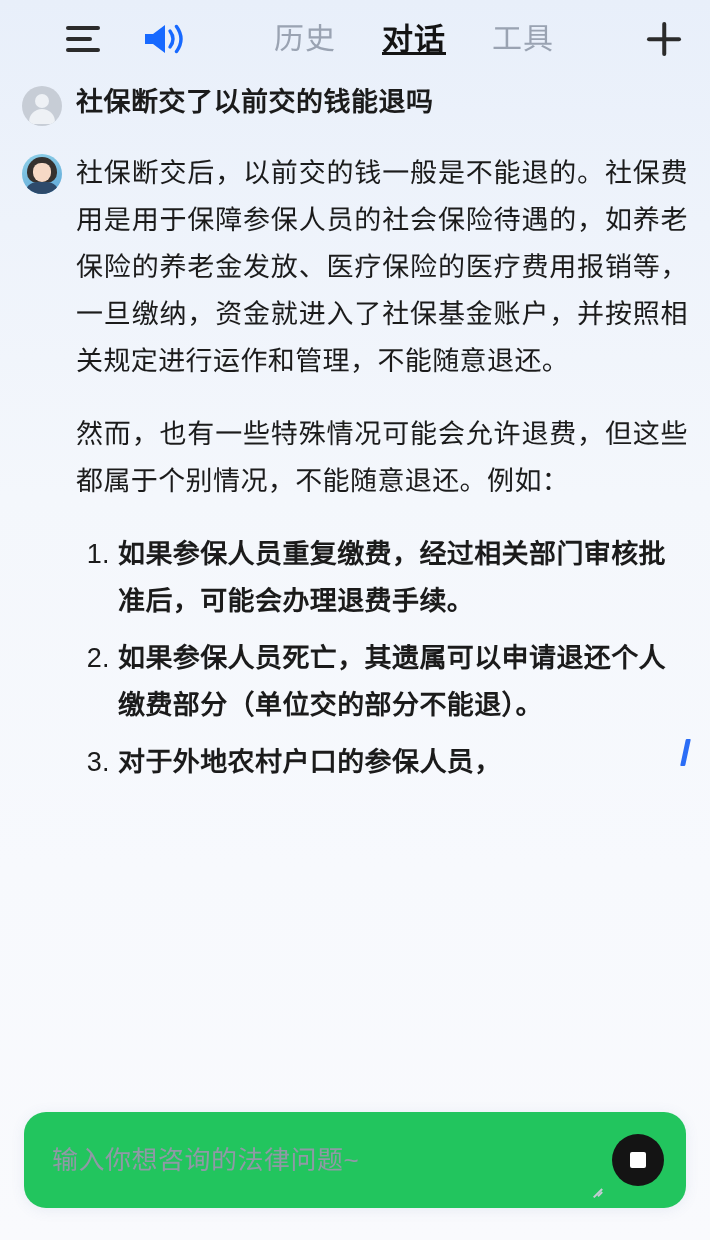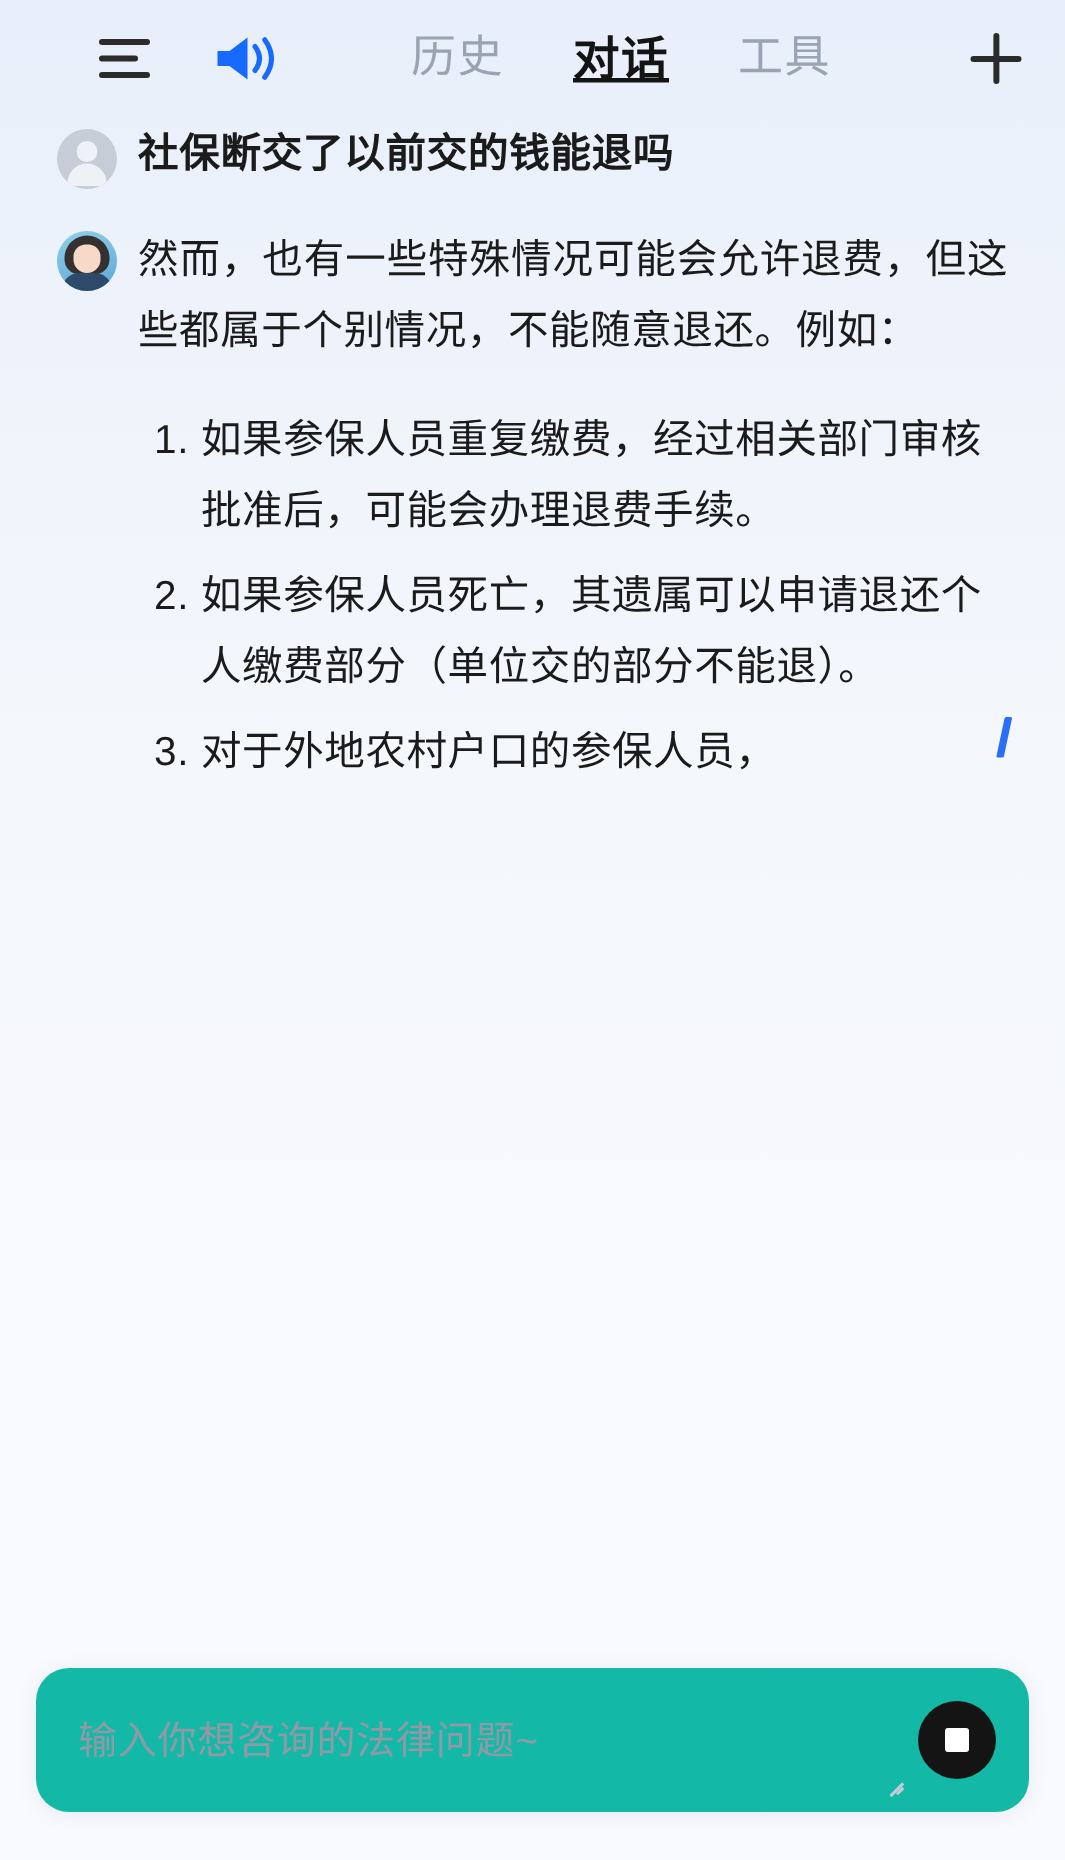--- a/index.html
+++ b/index.html
@@ -96,21 +96,21 @@
     left: 7px; right: 7px; top: 50%;
     height: 3.5px; transform: translateY(-50%);
   }
   .plus-btn::after {
     top: 7px; bottom: 7px; left: 50%;
     width: 3.5px; transform: translateX(-50%);
   }
 
   
   .conversation {
-    padding: 0 38px;
+    padding: 0 22px;
     box-sizing: border-box;
   }
 
   .question-row {
     display: flex;
     align-items: flex-start;
     gap: 14px;
     padding-top: 4px;
   }
   .avatar {
@@ -205,41 +205,41 @@
     letter-spacing: 0.4px;
     margin-bottom: 10px;
   }
   .olist .num {
     flex: 0 0 auto;
     width: 42px;
     text-align: right;
     padding-right: 8px;
     box-sizing: border-box;
   }
-  .olist .item-text { flex: 1 1 auto; }
+  .olist .item-text { flex: 1 1 auto; font-weight: bold; }
 
   .caret {
     display: inline-block;
     width: 5px;
     height: 27px;
     background: #2b6df6;
     vertical-align: -4px;
     margin-left: 6px;
     transform: skewX(-12deg);
     border-radius: 1px;
   }
 
   
   .input-bar {
     position: absolute;
     left: 24px;
     right: 24px;
     bottom: 32px;
     height: 96px;
-    background: #14b8a6;
+    background: #22c55e;
     border-radius: 22px;
     box-shadow: 0 2px 14px rgba(80, 110, 160, 0.10);
     display: flex;
     align-items: center;
     padding: 0 22px 0 26px;
     box-sizing: border-box;
   }
   .input-field {
     flex: 1 1 auto;
     border: none;
@@ -329,20 +329,21 @@
   </div>
 
   <div class="answer-row">
     <div class="avatar avatar-bot">
       <div class="hair"></div>
       <div class="face"></div>
       <div class="shoulders"></div>
     </div>
 
     <div class="answer-body">
+      <p class="para">社保断交后，以前交的钱一般是不能退的。社保费用是用于保障参保人员的社会保险待遇的，如养老保险的养老金发放、医疗保险的医疗费用报销等，一旦缴纳，资金就进入了社保基金账户，并按照相关规定进行运作和管理，不能随意退还。</p>
       <p class="para">然而，也有一些特殊情况可能会允许退费，但这些都属于个别情况，不能随意退还。例如：</p>
 
       <ul class="olist">
         <li>
           <span class="num">1.</span>
           <span class="item-text">如果参保人员重复缴费，经过相关部门审核批准后，可能会办理退费手续。</span>
         </li>
         <li>
           <span class="num">2.</span>
           <span class="item-text">如果参保人员死亡，其遗属可以申请退还个人缴费部分（单位交的部分不能退）。</span>

